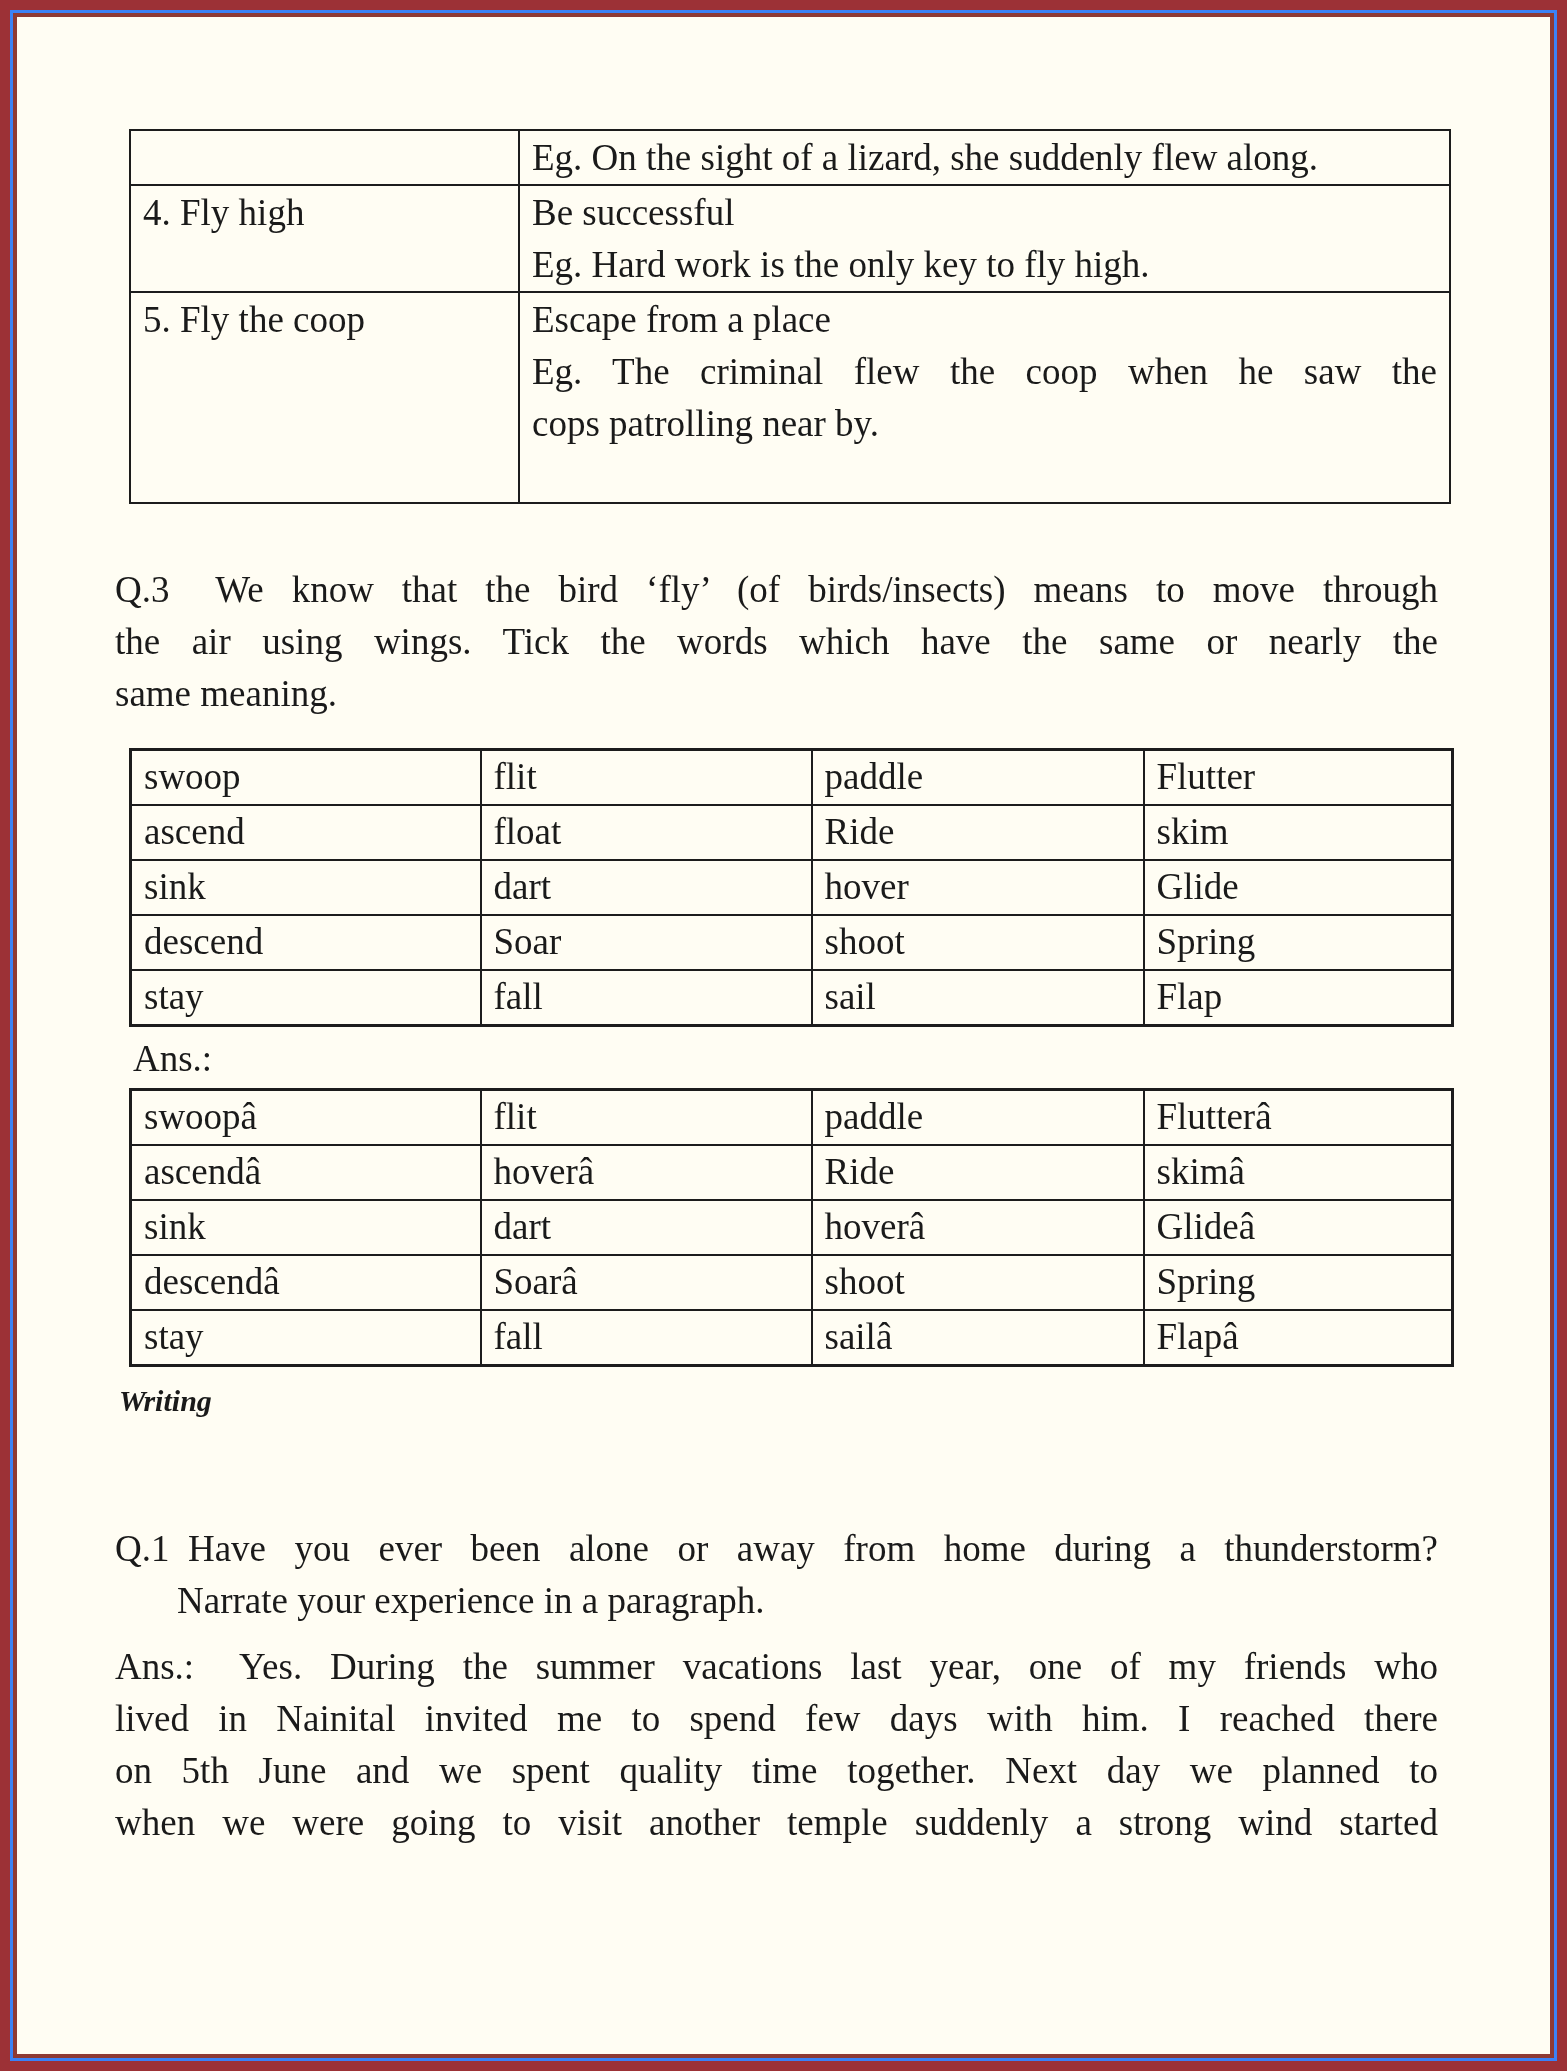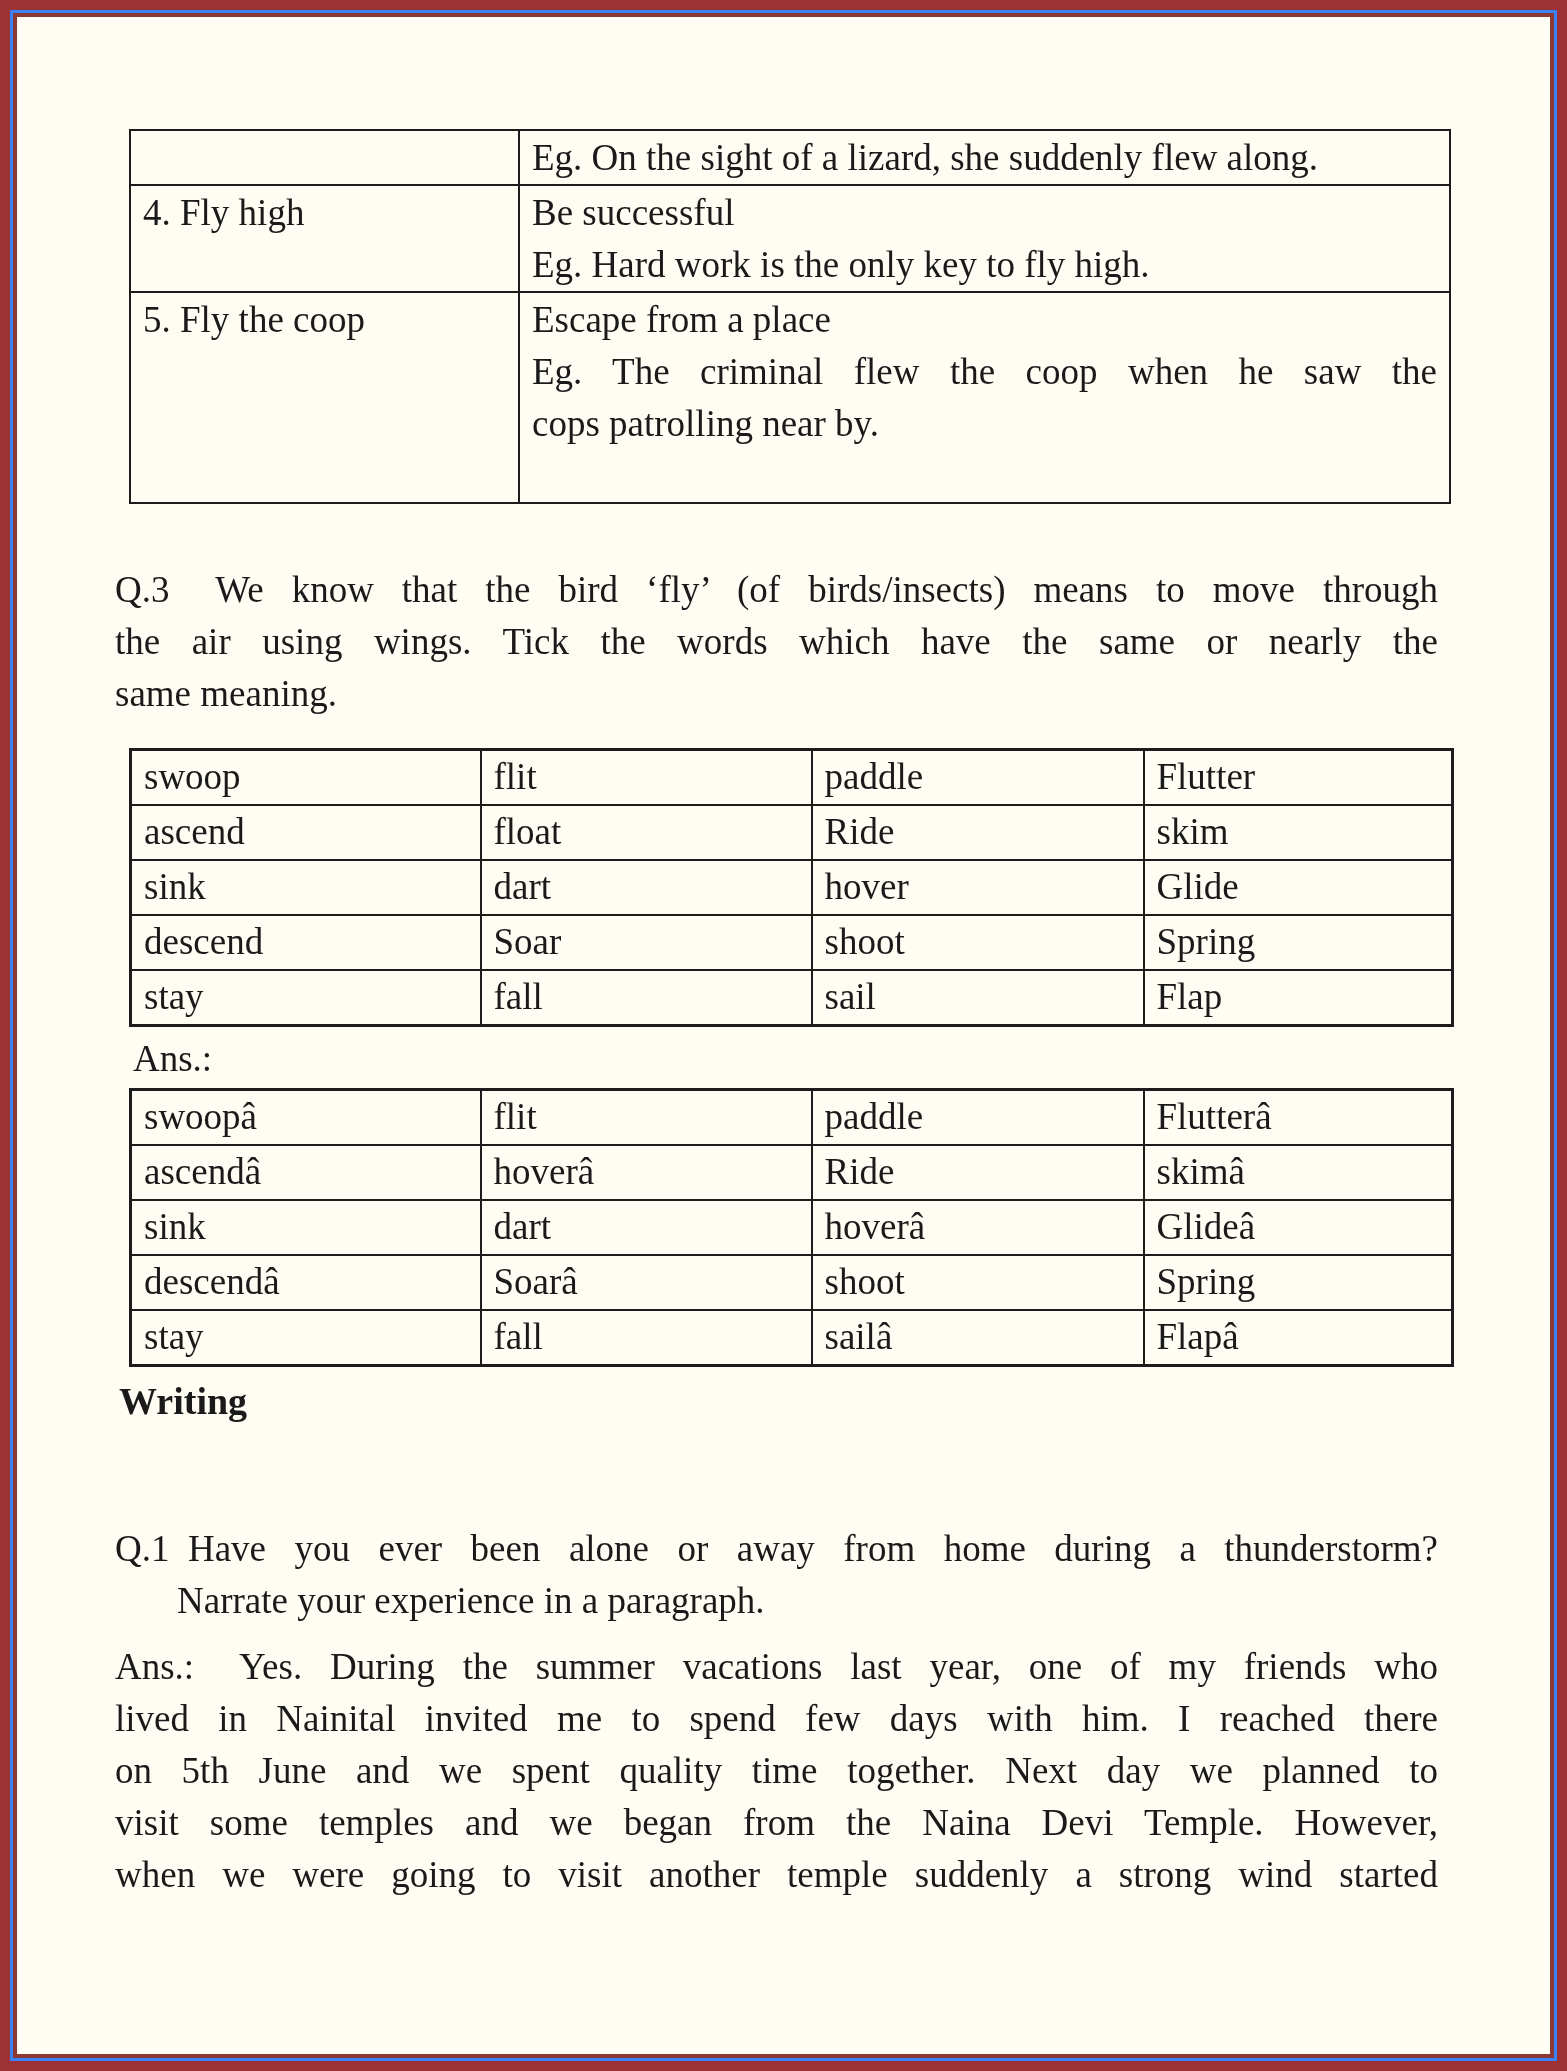--- a/index.html
+++ b/index.html
@@ -42,21 +42,21 @@
   .words{border:3px solid #1c1c1c;}
   .words td{height:52px;line-height:50px;overflow:hidden;white-space:nowrap;}
   .tline{min-height:52px;line-height:52px;}
   .stretch{text-align:justify;text-align-last:justify;-moz-text-align-last:justify;}
   .indent{padding-left:62px;}
   .para{margin:0;}
   .q3-block{margin-top:60px;}
   .table-gap-1{margin-top:28px;}
   .ans-label{margin-top:6px;margin-left:18px;}
   .table-gap-2{margin-top:3px;}
-  .writing-heading{font-weight:bold;margin-top:8px;margin-left:4px;font-size:38px;}
+  .writing-heading{font-weight:bold;margin-top:8px;margin-left:4px;font-size:30px;font-style:italic;}
   .q1-block{margin-top:96px;}
   .q1-answer{margin-top:14px;}
 </style>
 </head>
 <body>
 
 <div class="page">
   <div class="page-gap">
     <div class="page-inner">
 
@@ -181,19 +181,18 @@
 
       <div class="para q1-block">
           <div class="tline stretch">Q.1 Have you ever been alone or away from home during a thunderstorm?</div>
           <div class="tline indent">Narrate your experience in a paragraph.</div>
         </div>
 
       <div class="para q1-answer">
           <div class="tline stretch">Ans.:  Yes. During the summer vacations last year, one of my friends who</div>
           <div class="tline stretch">lived in Nainital invited me to spend few days with him. I reached there</div>
           <div class="tline stretch">on 5th June and we spent quality time together. Next day we planned to</div>
-          <div class="tline stretch">visit some temples and we began from the Naina Devi Temple. However,</div>
           <div class="tline stretch">when we were going to visit another temple suddenly a strong wind started</div>
         </div>
 
     </div>
   </div>
 </div>
 
 </body></html>

